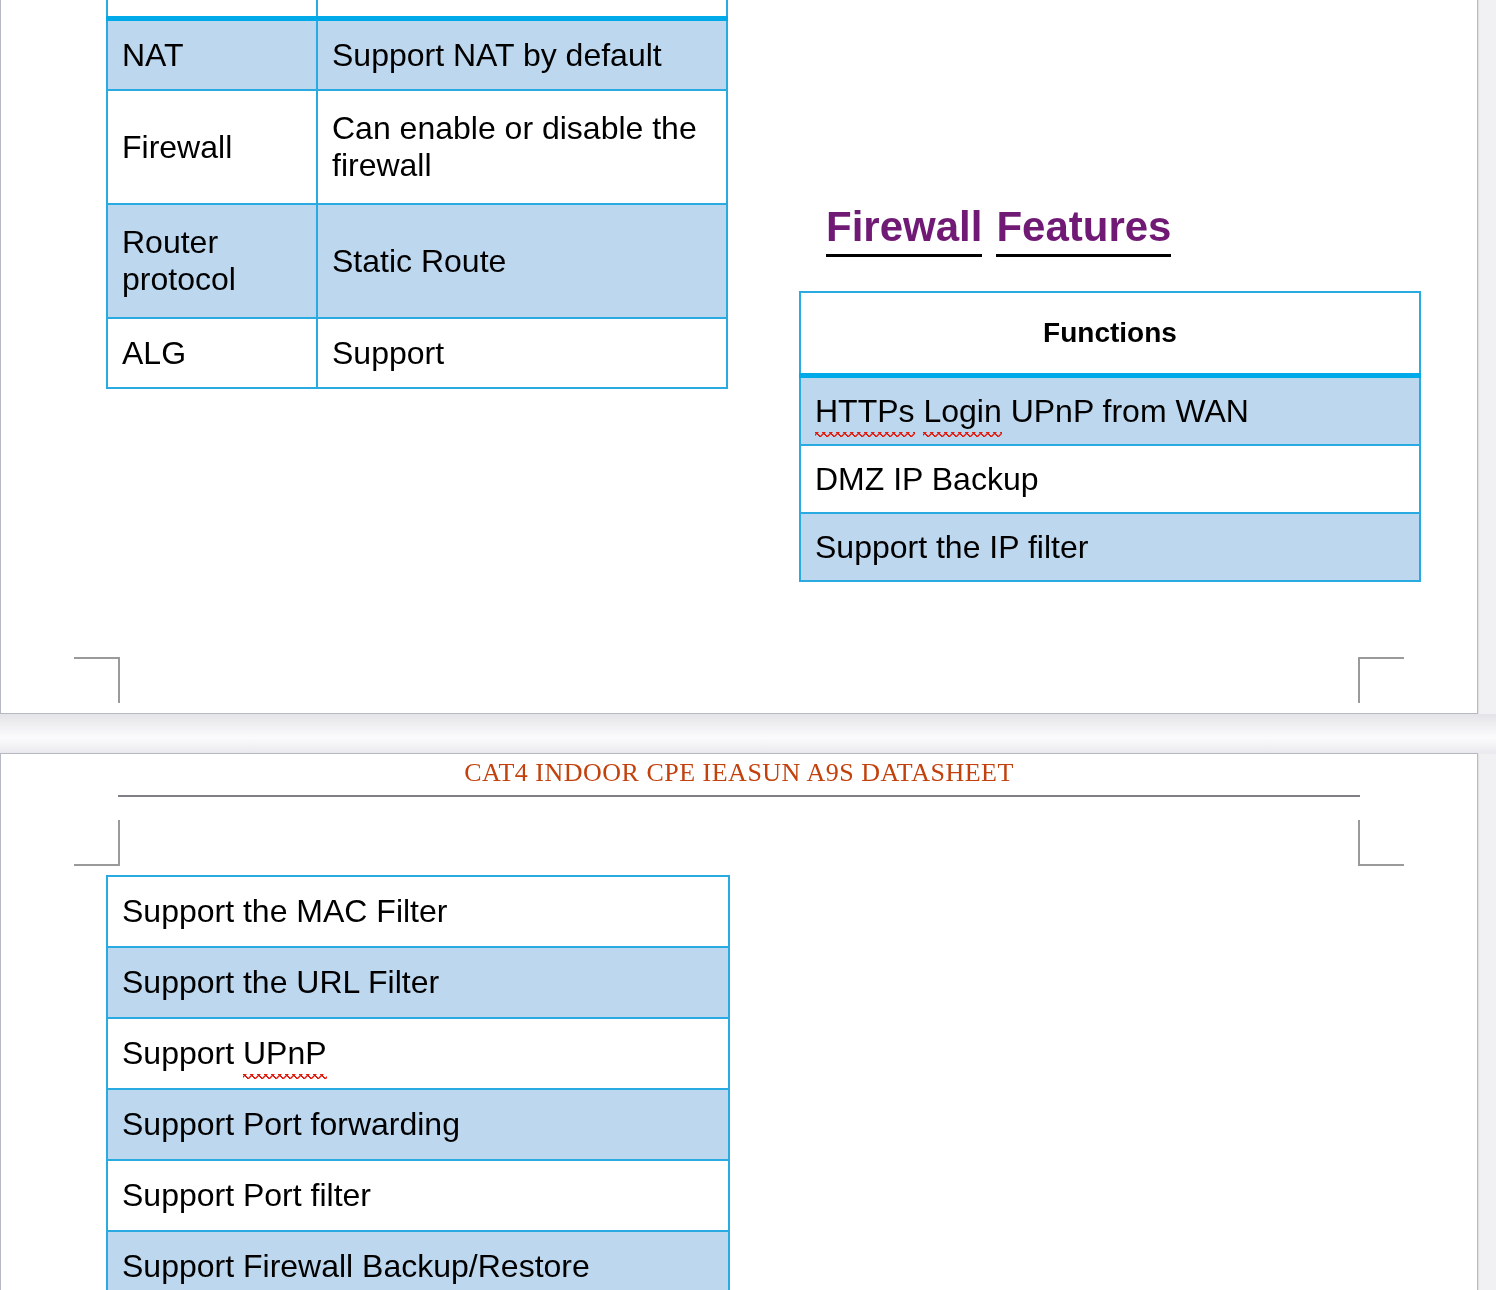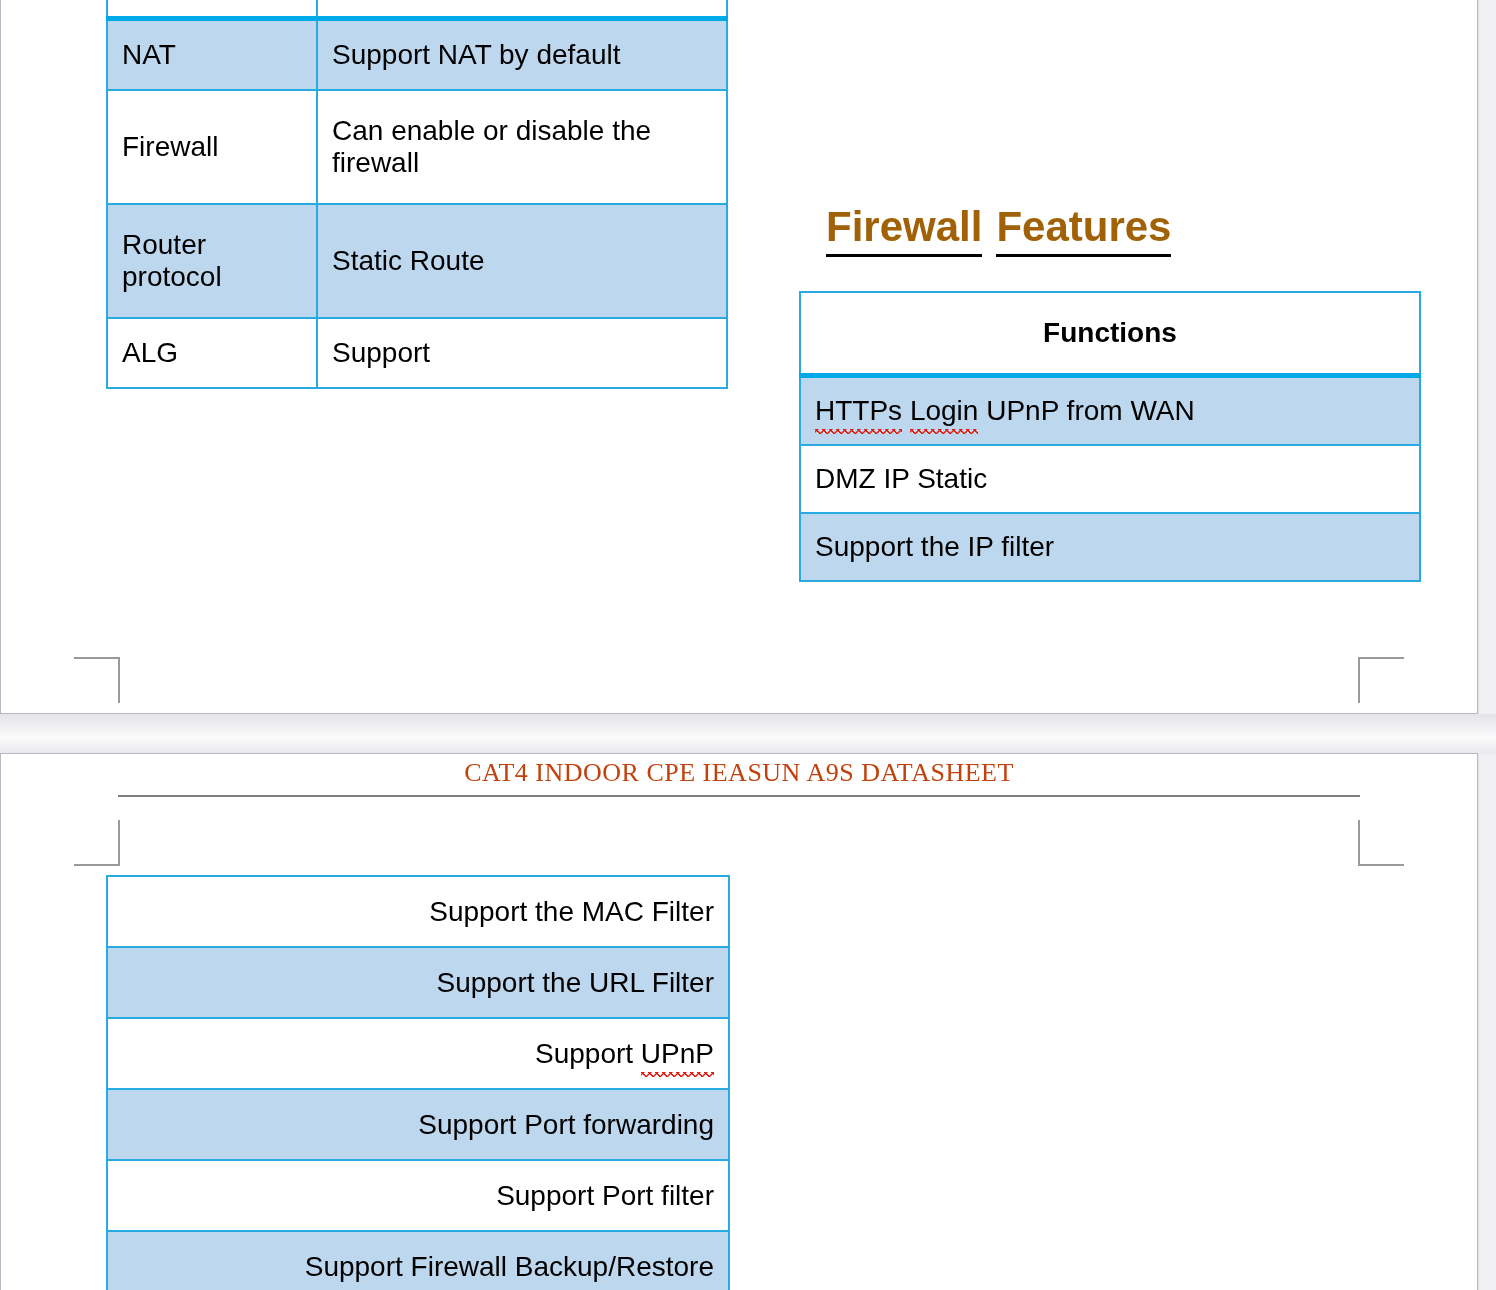--- a/index.html
+++ b/index.html
@@ -99,21 +99,21 @@
   
   .otable {
     position: absolute;
     border-collapse: collapse;
     table-layout: fixed;
     background: #ffffff;
   }
   .otable td, .otable th {
     border: 2px solid #29abe2;
     padding: 0 14px;
-    font-size: 28px;
+    font-size: 32px;
     color: #000000;
     font-weight: normal;
     vertical-align: middle;
   }
   .otable .hdr td, .otable .hdr th {
     text-align: center;
     font-weight: bold;
     border-bottom: 5px solid #00a9e8;
     background: #ffffff;
     margin-left: 31px;
@@ -143,30 +143,30 @@
   #functions-table td { height: 66px; }
   #functions-table .hdr td { height: 80px; font-size: 28px; }
 
   
   #filters-table {
     left: 106px;
     top: 875px;
     width: 622px;
   }
   #filters-table col.c1 { width: 622px; }
-  #filters-table td { height: 69px; text-align: right; }
+  #filters-table td { height: 69px; }
 
   
   .section-heading {
     position: absolute;
     left: 826px;
     top: 203px;
     font-size: 42px;
     font-weight: bold;
-    color: #a16207;
+    color: #701a75;
     letter-spacing: 0px;
     white-space: nowrap;
   }
   .section-heading .uw {
     display: inline-block;
     border-bottom: 3px solid #000;
     padding-bottom: 3px;
   }
   .section-heading .gap { display: inline-block; width: 14px; }
 
@@ -244,21 +244,21 @@
         <col class="c1">
       </colgroup>
     <tbody>
       <tr class="hdr">
         <td>Functions</td>
       </tr>
       <tr>
         <td class="shade"><span class="sq">HTTPs</span> <span class="sq">Login</span><span> UPnP from WAN</span></td>
       </tr>
       <tr>
-        <td>DMZ IP Static</td>
+        <td>DMZ IP Backup</td>
       </tr>
       <tr>
         <td class="shade">Support the IP filter</td>
       </tr>
     </tbody>
   </table>
 
   <div class="page-gap"></div>
 
   <div class="page page-two"></div>

